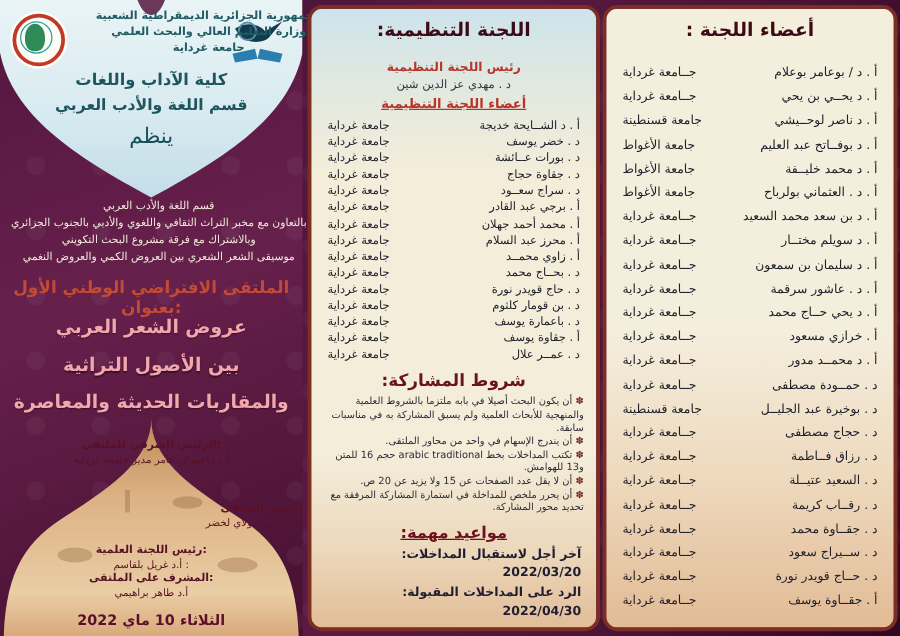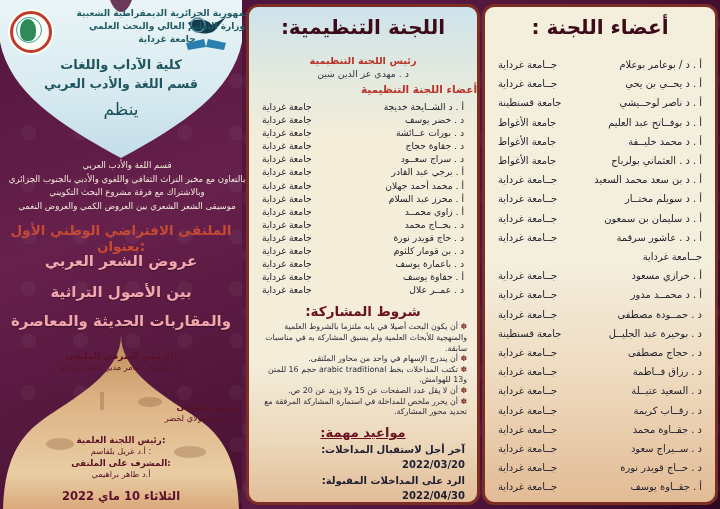--- a/index.html
+++ b/index.html
@@ -46,24 +46,24 @@
     background:#2e8b57;}
   .seal-ring{position:absolute;left:3px;top:3px;width:24px;height:24px;border-radius:50%;border:1.5px solid #2aa0a8;}
   .bird-logo{position:absolute;left:182px;top:13px;width:48px;height:44px;}
   
   .panel{position:absolute;top:4px;height:495px;border:3px solid #7c2d24;border-radius:12px;
     box-sizing:content-box;overflow:hidden;direction:rtl;}
   .panel-mid{left:246px;width:228px;
     background:linear-gradient(180deg,#cde3ec 0%,#e2e9df 13%,#f3edda 26%,#f3edda 72%,#ecd7ba 88%,#e2bd98 100%);}
   .panel-right{left:482px;width:230px;
     background:linear-gradient(180deg,#f4eedd 0%,#f4eedd 52%,#eed9bd 76%,#e2bb95 100%);}
-  .p-title{font-size:20px;font-weight:bold;color:#3d0a18;text-align:center;margin:8px 0 16px;}
+  .p-title{font-size:15px;font-weight:bold;color:#3d0a18;text-align:center;margin:8px 0 16px;}
   .chair-role{color:#b7342b;font-size:9.8px;font-weight:bold;text-align:center;margin-top:3px;}
   .chair-name{color:#34343e;font-size:9.3px;text-align:center;margin-top:2px;}
-  .members-title{color:#b7342b;font-size:10.5px;font-weight:bold;text-align:right;margin-top:4px;}
+  .members-title{color:#b7342b;font-size:10.5px;font-weight:bold;text-align:center;margin-top:4px;text-decoration:underline;}
   .mlist{margin-top:5px;padding:0 13px;}
   .mlist-mid .member-row{line-height:13.1px;font-size:9.2px;}
   .mlist-right{margin-top:6px;}
   .mlist-right .member-row{line-height:19.2px;font-size:9.9px;}
   .member-row{display:flex;justify-content:space-between;color:#20202c;}
   .member-name{white-space:nowrap;}
   .member-aff{white-space:nowrap;}
   .cond-title{font-size:13.5px;font-weight:bold;color:#6b1120;text-align:center;margin-top:7px;}
   .cond-list{padding:3px 10px 0;color:#2a2a38;font-size:7.9px;line-height:10.6px;text-align:right;}
   .condition-item:before{content:"✽ ";color:#7a2a20;}
@@ -290,20 +290,21 @@
       </div>
         <div class="member-row">
         <span class="member-name">أ . د سليمان بن سمعون</span>
         <span class="member-aff">جــامعة غرداية</span>
       </div>
         <div class="member-row">
         <span class="member-name">أ . د . عاشور سرقمة</span>
         <span class="member-aff">جــامعة غرداية</span>
       </div>
         <div class="member-row">
+        <span class="member-name">أ . د يحي حــاج محمد</span>
         <span class="member-aff">جــامعة غرداية</span>
       </div>
         <div class="member-row">
         <span class="member-name">أ . خرازي مسعود</span>
         <span class="member-aff">جــامعة غرداية</span>
       </div>
         <div class="member-row">
         <span class="member-name">أ . د محمــد مدور</span>
         <span class="member-aff">جــامعة غرداية</span>
       </div>

